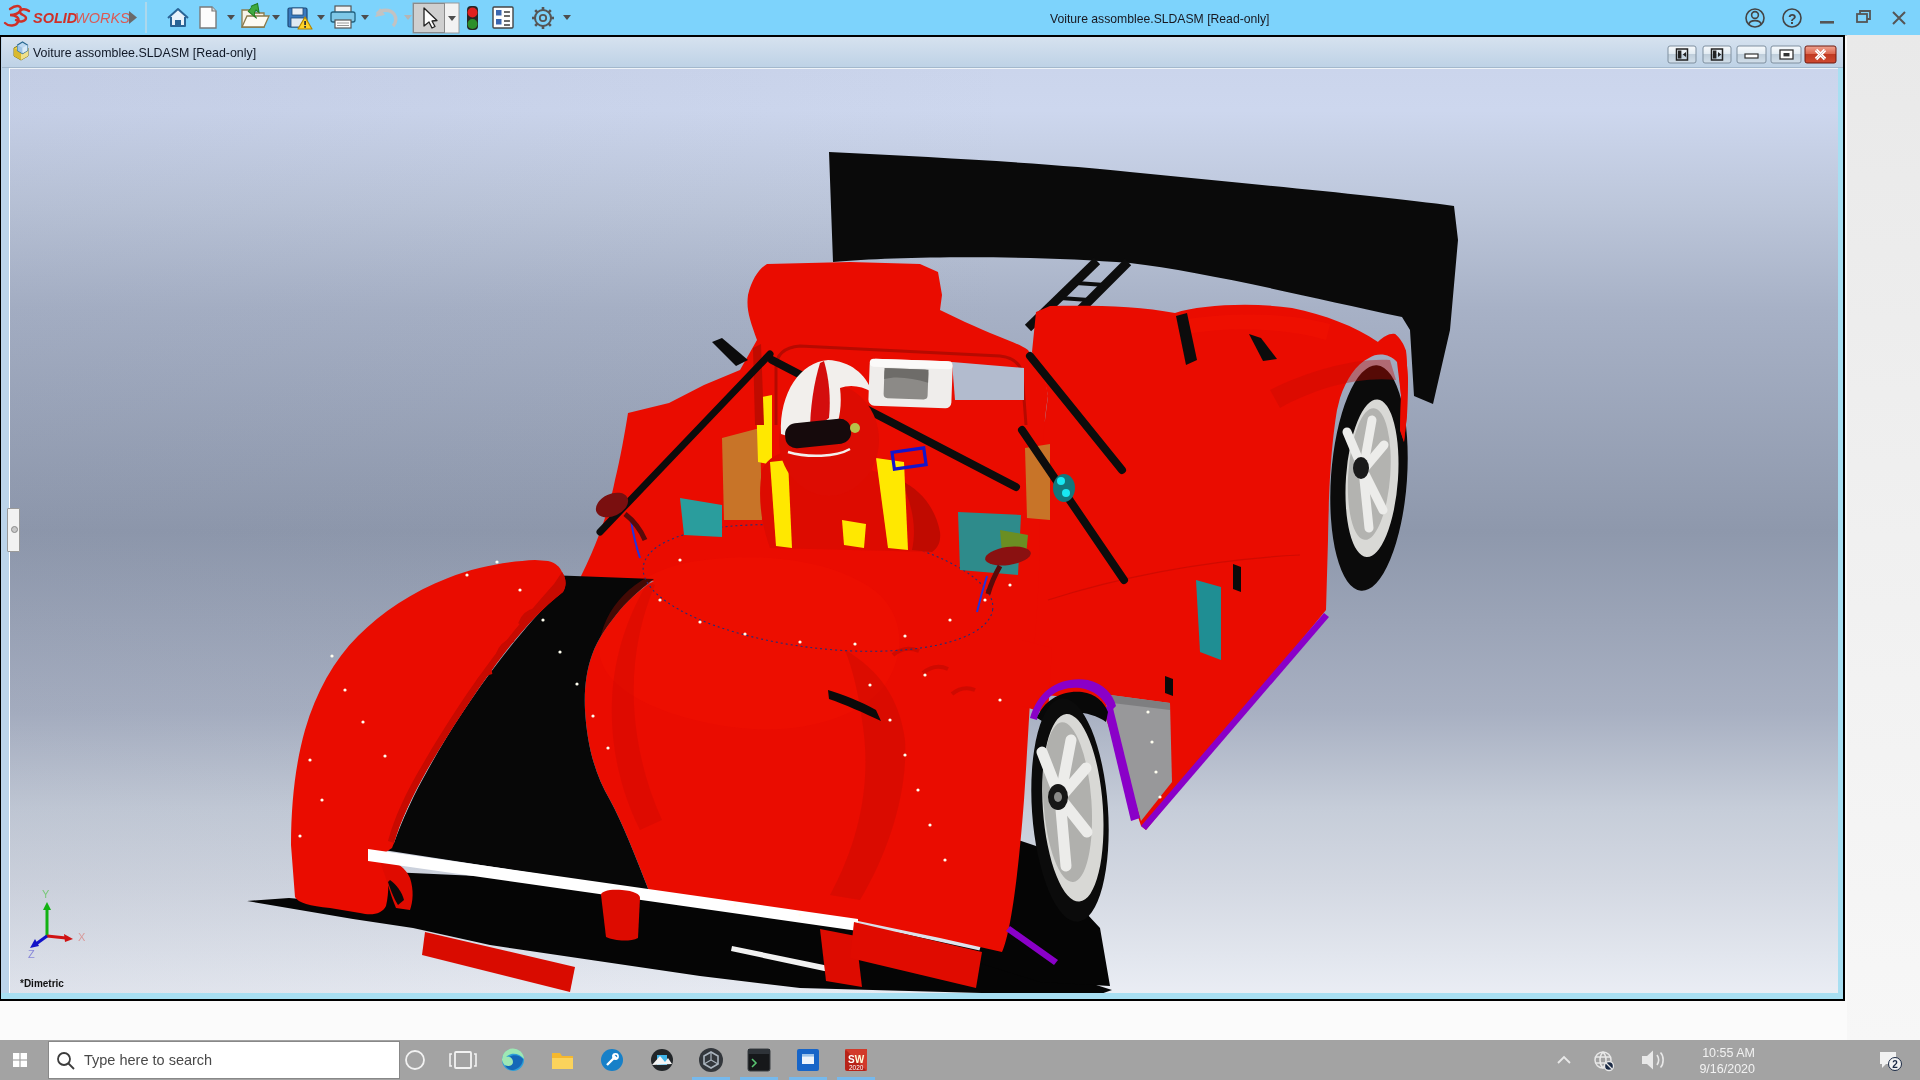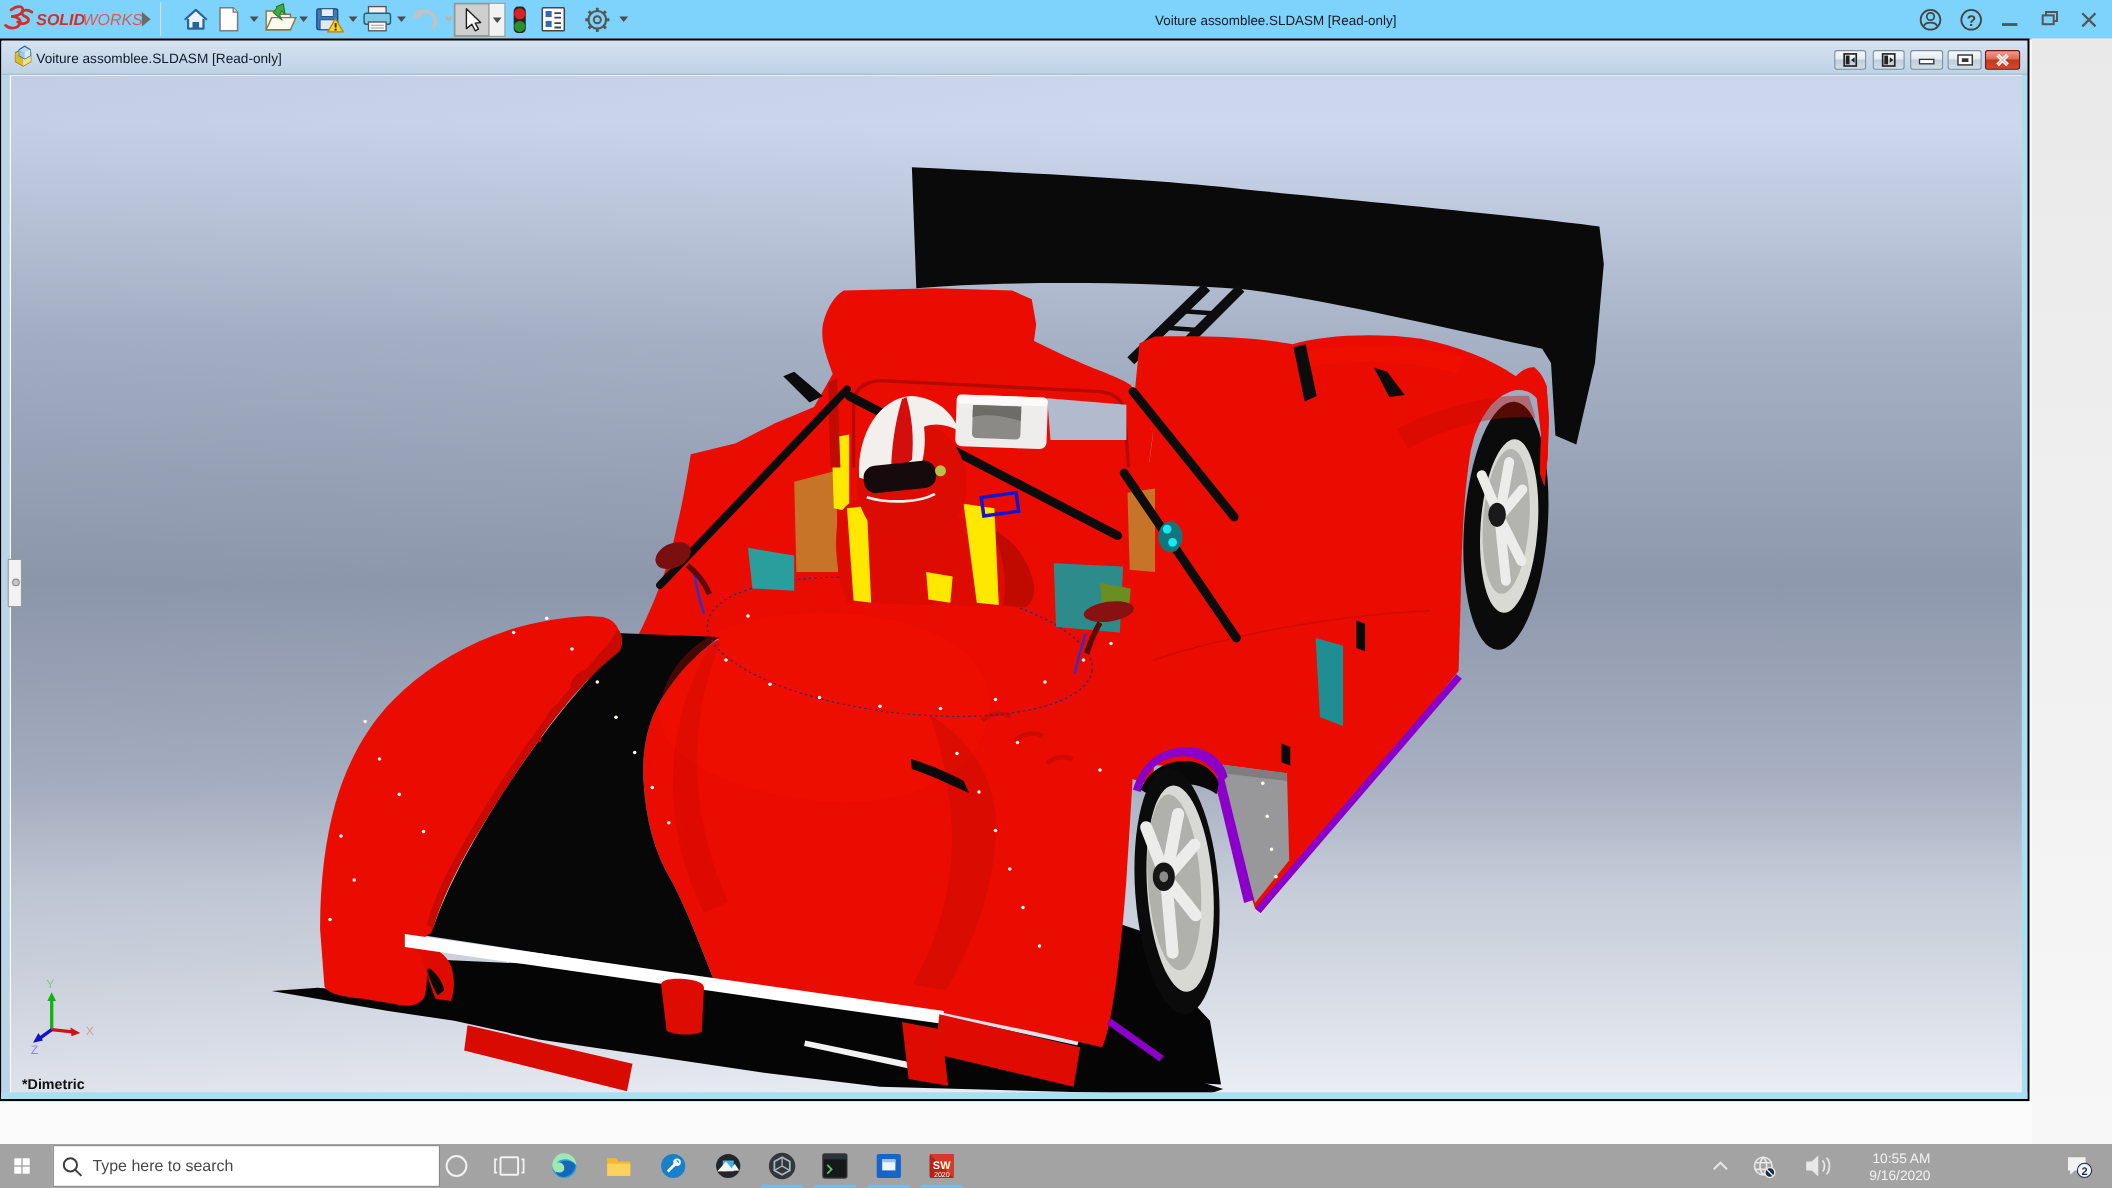--- a/index.html
+++ b/index.html
@@ -320,21 +320,21 @@
   <path d="M47,902 L43,910 L51,910 Z" fill="#12b212" stroke="none"></path>
   <line x1="47" y1="936" x2="66" y2="938" stroke="#d01212"></line>
   <path d="M73,939 L64,934 L65,942 Z" fill="#d01212" stroke="none"></path>
   <line x1="47" y1="936" x2="36" y2="944" stroke="#1212c8"></line>
   <path d="M30,948 L39,946 L35,939 Z" fill="#1212c8" stroke="none"></path>
 </g>
 <text x="42" y="898" font-size="11" fill="#7ac87a" font-family="Liberation Sans,sans-serif">Y</text>
 <text x="78" y="941" font-size="11" fill="#d89a9a" font-family="Liberation Sans,sans-serif">X</text>
 <text x="28" y="958" font-size="11" fill="#8888d8" font-family="Liberation Sans,sans-serif">Z</text>
       </svg>
-      <div class="abs" style="left:10px;top:909px;font-size:13px;font-weight:bold;color:#111;letter-spacing:0px">*Dimetric</div>
+      <div class="abs" style="left:10px;top:909px;font-size:10px;font-weight:bold;color:#111;letter-spacing:0px">*Dimetric</div>
     </div>
     <div style="position:absolute;left:1837px;top:31px;width:5px;height:931px;background:#a8dff2"></div>
     <div style="position:absolute;left:0;top:956px;width:1842px;height:6px;background:#a8dff2"></div>
     <div id="wtitle">
       <svg width="1841" height="30" viewBox="0 0 1841 30">
 
         <g transform="translate(11,5)">
           <path d="M1,6 L8,2 L15,6 L15,14 L8,18 L1,14 Z" fill="#f5d94a" stroke="#8a7a1a" stroke-width="1"></path>
           <path d="M1,6 L8,10 L8,18 L1,14 Z" fill="#d9b92e"></path>
           <path d="M8,10 L15,6 L15,14 L8,18 Z" fill="#efe08a"></path>

